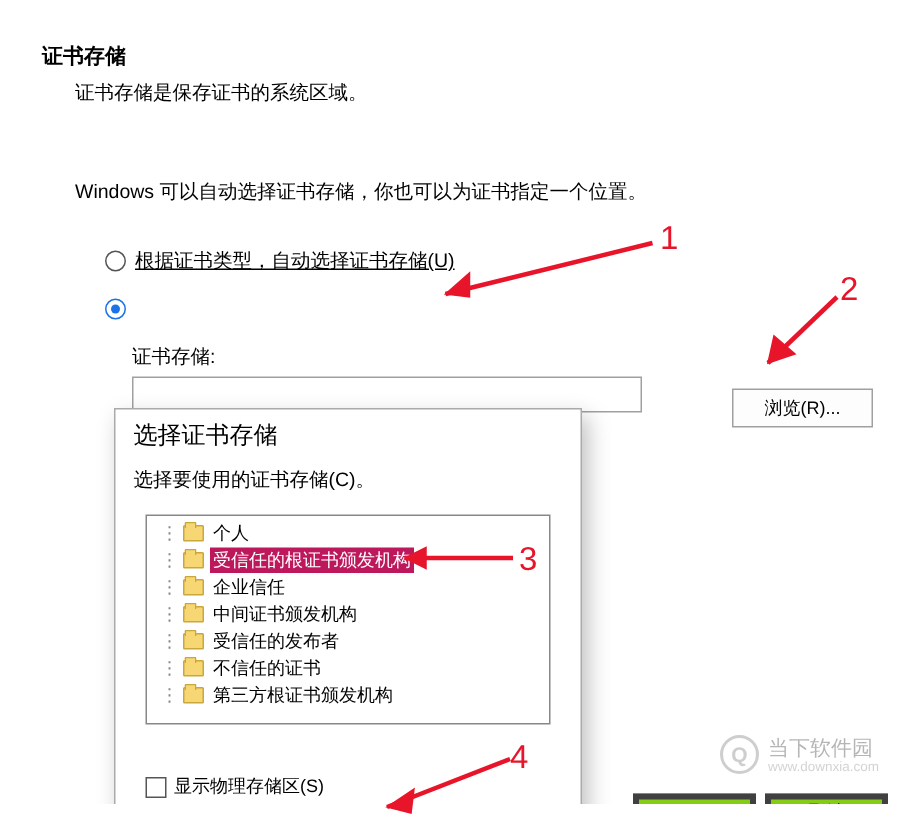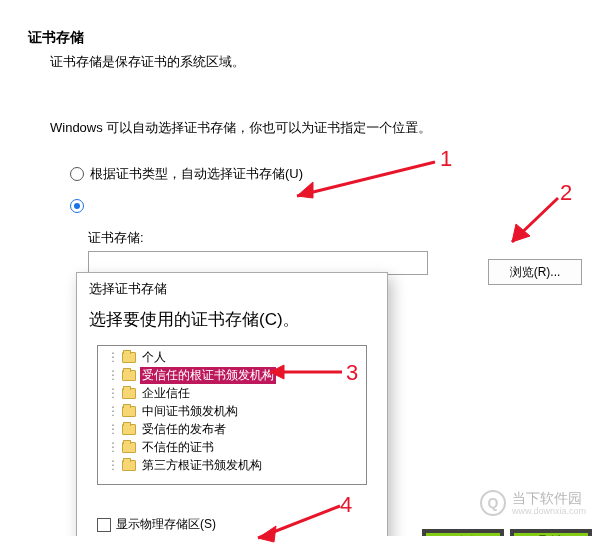--- a/index.html
+++ b/index.html
@@ -26,20 +26,21 @@
   .page-desc {
     margin-left: 22px;
     margin-bottom: 48px;
   }
   .page-instr {
     margin-left: 22px;
     margin-bottom: 28px;
   }
   .radio-group {
     margin-left: 42px;
+    text-decoration: underline;
   }
   .radio-row {
     display: flex;
     align-items: center;
     margin-bottom: 16px;
     position: relative;
   }
   .radio {
     width: 14px; height: 14px;
     border: 1px solid #555;
@@ -101,25 +102,25 @@
     left: 76px;
     top: 272px;
     width: 312px;
     height: 280px;
     background: #fff;
     border: 1px solid #aaa;
     box-shadow: 4px 6px 14px rgba(0,0,0,0.25);
   }
   .modal-title {
     padding: 7px 12px 6px 12px;
-    font-size: 13px;
+    font-size: 16px;
   }
   .modal-instr {
     padding: 4px 12px 10px 12px;
-    font-size: 17px;
+    font-size: 13px;
   }
   .tree-box {
     margin: 4px 20px 0 20px;
     height: 140px;
     border: 1px solid #888;
     background: #fff;
     overflow: auto;
     padding: 2px 0;
     font-size: 12px;
   }

